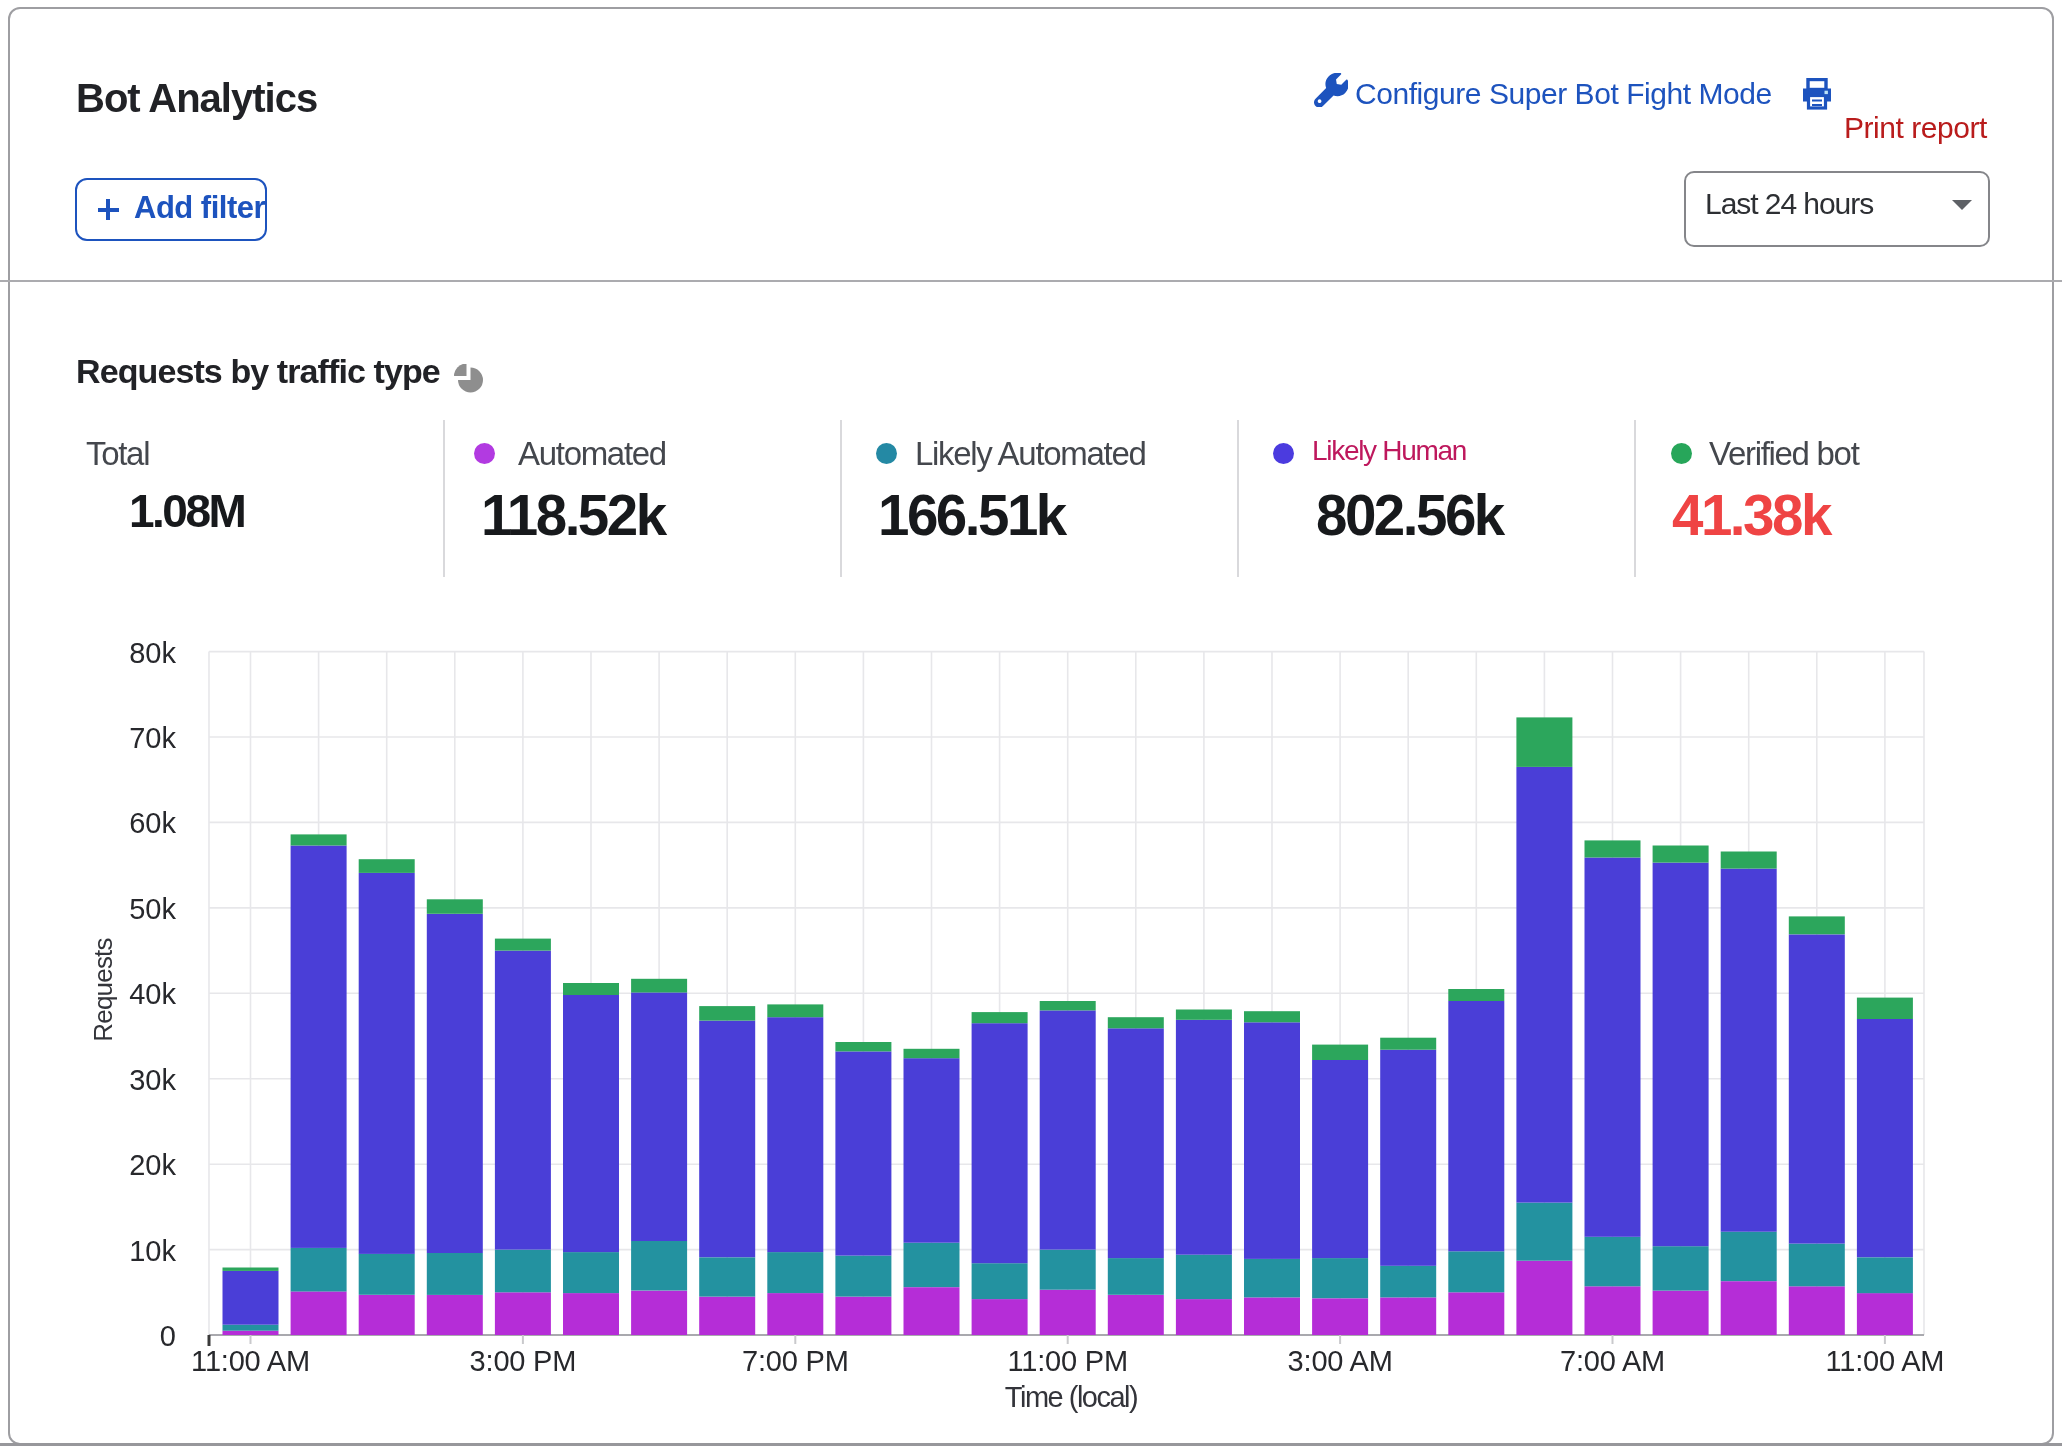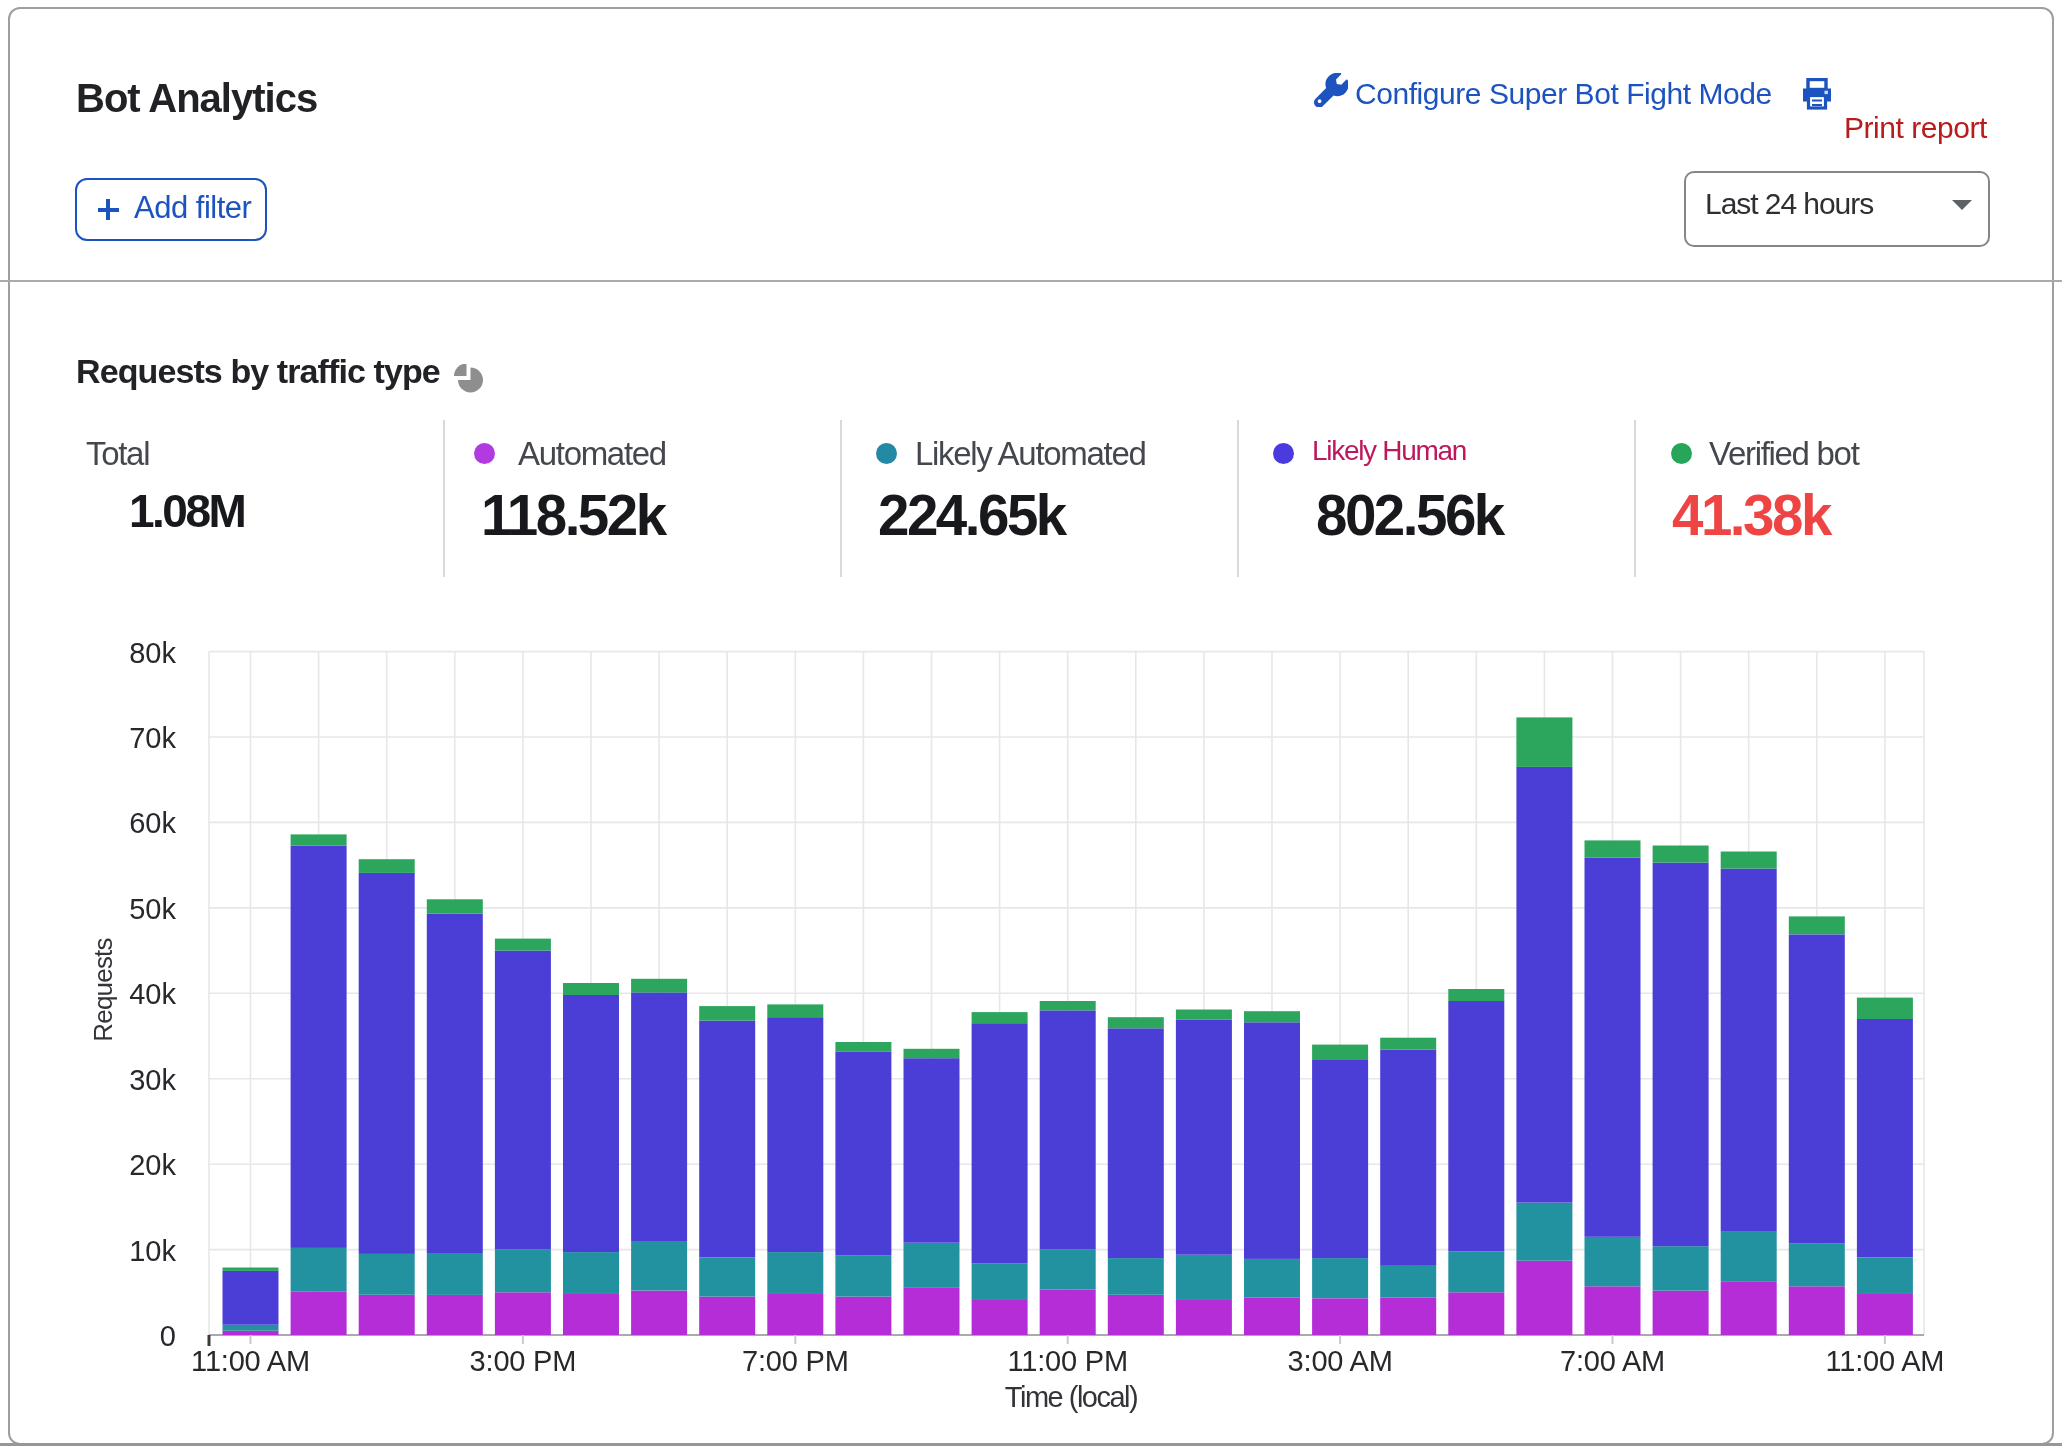--- a/index.html
+++ b/index.html
@@ -16,39 +16,39 @@
 <path fill="#1d53be" d="M2 10.5h28v13h-5.5v-6H7.5v6H2z"></path>
 <rect x="7.5" y="17.5" width="17" height="12.5" fill="none" stroke="#1d53be" stroke-width="3.2"></rect>
 <rect x="11" y="21.5" width="10" height="2" fill="#1d53be"></rect>
 <rect x="11" y="26" width="10" height="2" fill="#1d53be"></rect>
 <rect x="23.5" y="12.7" width="3.4" height="3.4" fill="#bde3f7"></rect>
   </svg>
 <div style="position:absolute;left:1844px;top:78.7px;font-size:30px;font-weight:400;color:#b91c1c;line-height:1;white-space:nowrap;letter-spacing:-0.45px;margin-top:34px;">Print report</div>
 <div style="position:absolute;left:75px;top:178px;width:192px;height:63px;border:2.5px solid #1d53be;border-radius:12px"></div>
 <div style="position:absolute;left:97.5px;top:207.5px;width:21.5px;height:4px;background:#1d53be"></div>
 <div style="position:absolute;left:106.3px;top:198.7px;width:4px;height:21.5px;background:#1d53be"></div>
-<div style="position:absolute;left:134px;top:191.5px;font-size:31px;font-weight:400;color:#1d53be;line-height:1;white-space:nowrap;letter-spacing:-0.5px;">Add filter</div>
+<div style="position:absolute;left:134px;top:191.5px;font-size:31px;font-weight:700;color:#1d53be;line-height:1;white-space:nowrap;letter-spacing:-0.5px;">Add filter</div>
 <div style="position:absolute;left:1684px;top:171px;width:306px;height:76px;border:2px solid #85868a;border-radius:10px"></div>
 <div style="position:absolute;left:1705px;top:188.7px;font-size:30px;font-weight:400;color:#2d2f33;line-height:1;white-space:nowrap;letter-spacing:-1.05px;">Last 24 hours</div>
 <div style="position:absolute;left:1951.5px;top:200px;width:0;height:0;border-left:10.5px solid transparent;border-right:10.5px solid transparent;border-top:10.5px solid #5e6166"></div>
 <div style="position:absolute;left:76px;top:354.0px;font-size:34px;font-weight:700;color:#212226;line-height:1;white-space:nowrap;letter-spacing:-0.9px;">Requests by traffic type</div>
 <svg width="30" height="30" viewBox="0 0 30 30" style="position:absolute;left:454;top:364">
 <path fill="#8e8e8e" d="M16.5 3.5 A 12.5 12.5 0 1 1 4 16 L 16.5 16 Z"></path>
 <path fill="#8e8e8e" d="M12.5 12 L 0 12 A 12.5 12.5 0 0 1 12.5 -0.5 Z"></path>
   </svg>
 <div style="position:absolute;left:86px;top:436.7px;font-size:33px;font-weight:400;color:#44474d;line-height:1;white-space:nowrap;letter-spacing:-1.3px;">Total</div>
 <div style="position:absolute;left:85px;top:487.6px;font-size:46px;font-weight:700;color:#17191c;line-height:1;white-space:nowrap;letter-spacing:-2.5px;margin-left:44px;">1.08M</div>
 <div style="position:absolute;left:443px;top:420px;width:1.5px;height:157px;background:#d9d9dc"></div>
 <div style="position:absolute;left:474px;top:442.5px;width:21px;height:21px;border-radius:50%;background:#b23ae1"></div>
 <div style="position:absolute;left:518px;top:436.7px;font-size:33px;font-weight:400;color:#44474d;line-height:1;white-space:nowrap;letter-spacing:-1.3px;">Automated</div>
 <div style="position:absolute;left:481px;top:487.6px;font-size:56.5px;font-weight:700;color:#17191c;line-height:1;white-space:nowrap;letter-spacing:-2.5px;">118.52k</div>
 <div style="position:absolute;left:840px;top:420px;width:1.5px;height:157px;background:#d9d9dc"></div>
 <div style="position:absolute;left:875.5px;top:442.5px;width:21px;height:21px;border-radius:50%;background:#2489a4"></div>
 <div style="position:absolute;left:915px;top:436.7px;font-size:33px;font-weight:400;color:#44474d;line-height:1;white-space:nowrap;letter-spacing:-1.3px;">Likely Automated</div>
-<div style="position:absolute;left:878px;top:487.6px;font-size:56.5px;font-weight:700;color:#17191c;line-height:1;white-space:nowrap;letter-spacing:-2.5px;">224.65k</div>
+<div style="position:absolute;left:878px;top:487.6px;font-size:56.5px;font-weight:700;color:#17191c;line-height:1;white-space:nowrap;letter-spacing:-2.5px;">166.51k</div>
 <div style="position:absolute;left:1237px;top:420px;width:1.5px;height:157px;background:#d9d9dc"></div>
 <div style="position:absolute;left:1272.5px;top:442.5px;width:21px;height:21px;border-radius:50%;background:#4b3bdf"></div>
 <div style="position:absolute;left:1312px;top:436.7px;font-size:28px;font-weight:400;color:#be185d;line-height:1;white-space:nowrap;letter-spacing:-1.3px;">Likely Human</div>
 <div style="position:absolute;left:1275px;top:487.6px;font-size:56.5px;font-weight:700;color:#17191c;line-height:1;white-space:nowrap;letter-spacing:-2.5px;margin-left:41px;">802.56k</div>
 <div style="position:absolute;left:1634px;top:420px;width:1.5px;height:157px;background:#d9d9dc"></div>
 <div style="position:absolute;left:1670.5px;top:442.5px;width:21px;height:21px;border-radius:50%;background:#27a65a"></div>
 <div style="position:absolute;left:1709px;top:436.7px;font-size:33px;font-weight:400;color:#44474d;line-height:1;white-space:nowrap;letter-spacing:-1.3px;">Verified bot</div>
 <div style="position:absolute;left:1672px;top:487.6px;font-size:56.5px;font-weight:700;color:#ef4444;line-height:1;white-space:nowrap;letter-spacing:-2.5px;">41.38k</div>
 <svg width="2062" height="1450" viewBox="0 0 2062 1450" style="position:absolute;left:0;top:0">
 <line x1="209.0" y1="651.6" x2="209.0" y2="1335" stroke="#e7e7ea" stroke-width="1.6"></line>

